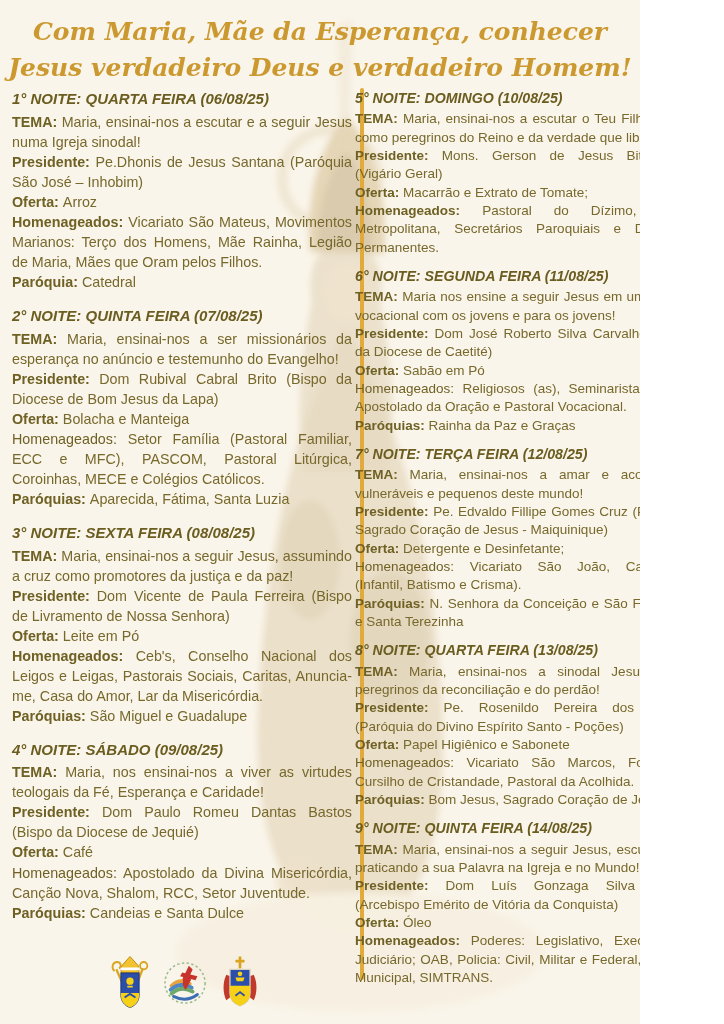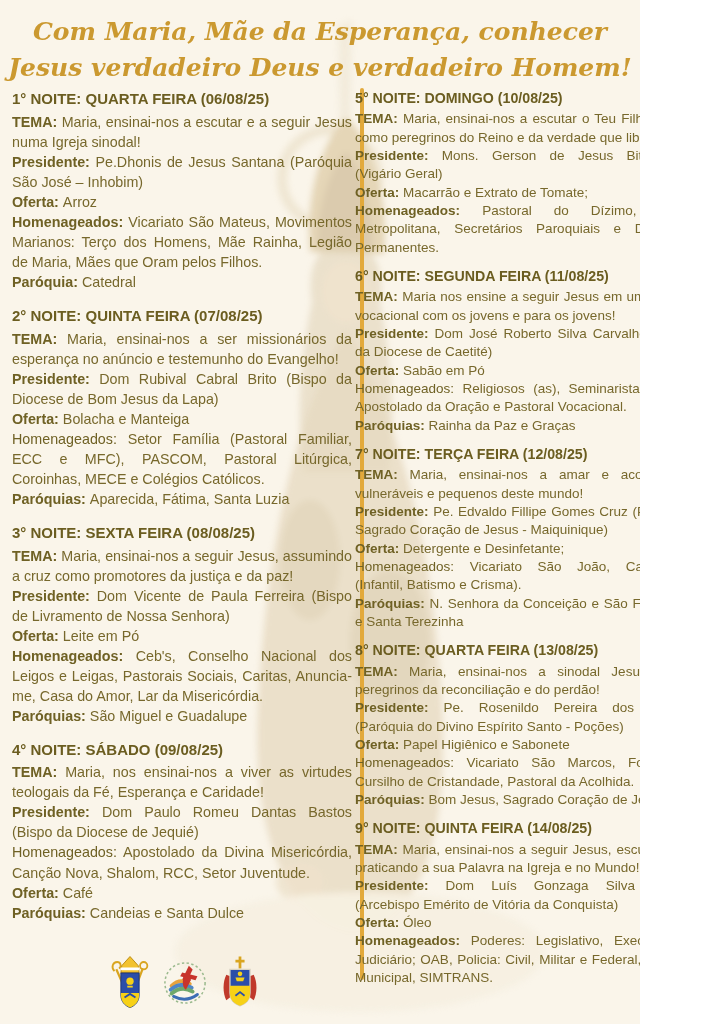--- a/index.html
+++ b/index.html
@@ -27,20 +27,21 @@
   }
   .col{position:absolute;top:88px;z-index:3;}
   .col-left{left:12px;width:340px;}
   .col-right{left:355px;width:336px;}
   .col-left .night{margin-bottom:13px;}
   .col-right .night{margin-bottom:9px;}
   .night-header{
     margin:0 0 2px 0;
     font-weight:bold;
     color:#6B5D20;
+    font-style:italic;
   }
   .col-left .night-header{font-size:15px;line-height:1.45;}
   .col-right .night-header{font-size:14.2px;line-height:1.42;}
   .field{
     margin:0;
     color:#77682C;
     text-align:justify;
   }
   .col-left .field{font-size:14.3px;line-height:1.40;}
   .col-right .field{font-size:13.5px;line-height:1.36;}
@@ -113,22 +114,22 @@
           <p class="field"><span class="lab b">Homenageados: </span><span>Ceb's, Conselho Nacional dos Leigos e Leigas, Pastorais Sociais, Caritas, Anuncia-me, Casa do Amor, Lar da Misericórdia.</span></p>
           <p class="field"><span class="lab b">Paróquias: </span><span>São Miguel e Guadalupe</span></p>
         </div>
   </section>
 
   <section class="night">
     <h2 class="night-header">4° NOITE: SÁBADO (09/08/25)</h2>
     <div class="night-fields">
           <p class="field"><span class="lab b">TEMA: </span><span>Maria, nos ensinai-nos a viver as virtudes teologais da Fé, Esperança e Caridade!</span></p>
           <p class="field"><span class="lab b">Presidente: </span><span>Dom Paulo Romeu Dantas Bastos (Bispo da Diocese de Jequié)</span></p>
+          <p class="field"><span class="lab b">Oferta: </span><span>Café</span></p>
           <p class="field"><span class="lab">Homenageados: </span><span>Apostolado da Divina Misericórdia, Canção Nova, Shalom, RCC, Setor Juventude.</span></p>
-          <p class="field"><span class="lab b">Oferta: </span><span>Café</span></p>
           <p class="field"><span class="lab b">Paróquias: </span><span>Candeias e Santa Dulce</span></p>
         </div>
   </section>
 </div>
   <div class="col col-right">
   <section class="night">
     <h2 class="night-header">5° NOITE: DOMINGO (10/08/25)</h2>
     <div class="night-fields">
           <p class="field"><span class="lab b">TEMA: </span><span>Maria, ensinai-nos a escutar o Teu Filho Jesus como peregrinos do Reino e da verdade que liberta!</span></p>
           <p class="field"><span class="lab b">Presidente: </span><span>Mons. Gerson de Jesus Bittencourt (Vigário Geral)</span></p>

